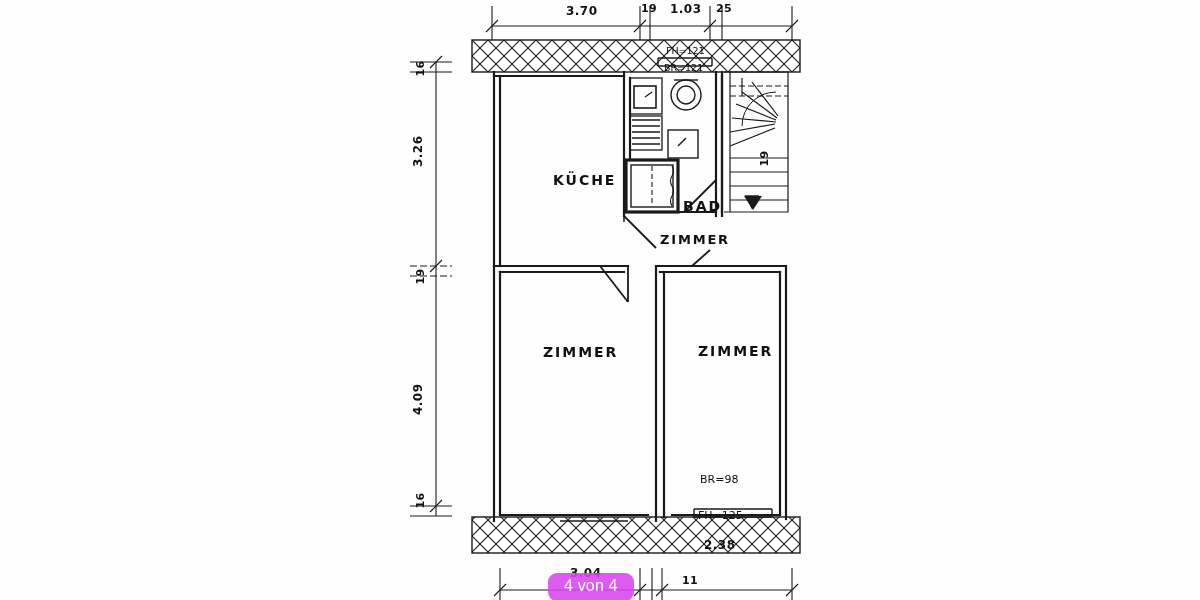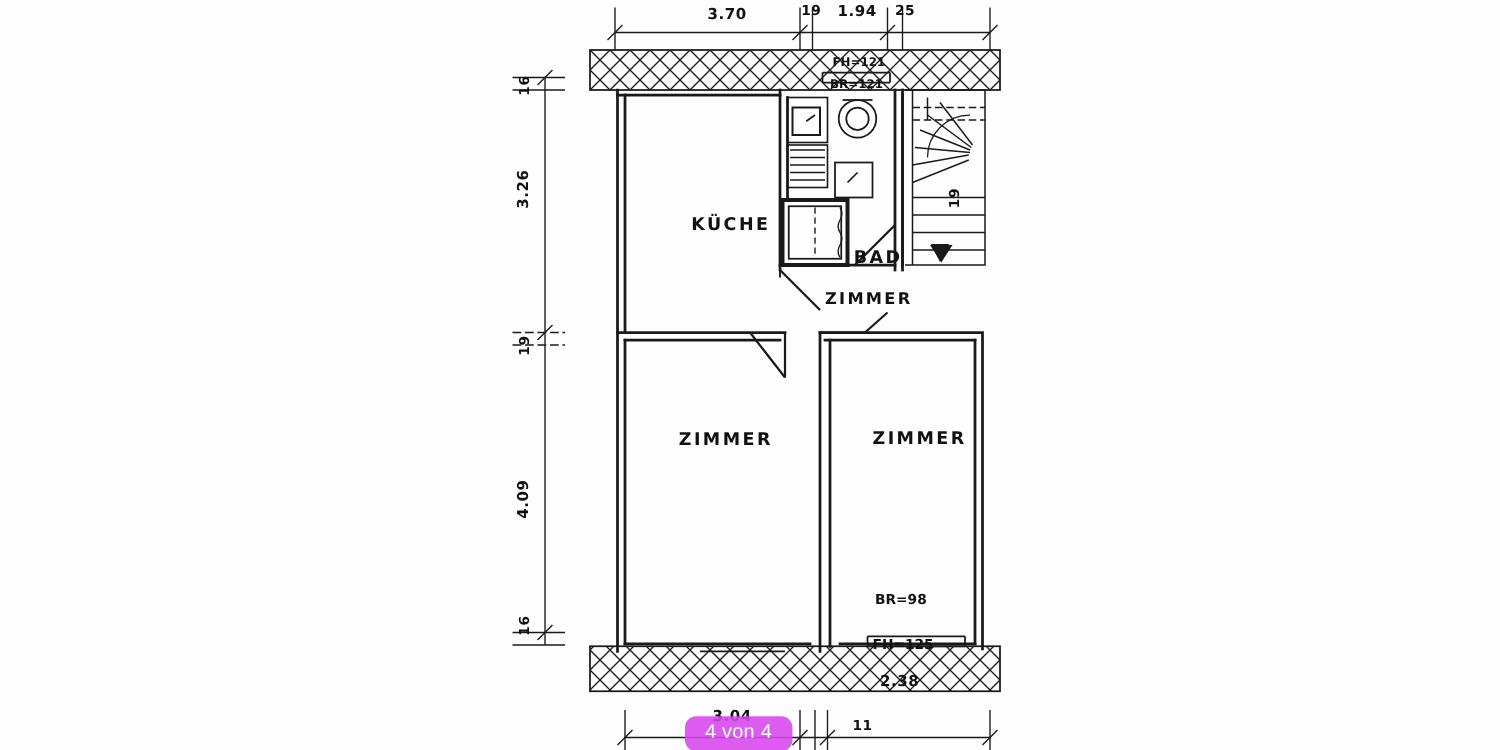--- a/index.html
+++ b/index.html
@@ -6,21 +6,21 @@
   body{width:1200px;height:600px;overflow:hidden;
        font-family:"DejaVu Sans",sans-serif;}
   #stage{position:relative;width:1200px;height:600px;background:#fefefe;}
 
   
   .hand{position:absolute;font-family:"DejaVu Sans",sans-serif;
         color:#111;letter-spacing:.06em;white-space:nowrap;
         transform-origin:left center;}
   .room-label{font-size:14px;font-weight:600;letter-spacing:.14em;text-align:right;}
   .dim-label{font-size:12px;font-weight:600;letter-spacing:.04em;}
-  .tiny-label{font-size:9.5px;font-weight:700;letter-spacing:0;}
+  .tiny-label{font-size:9.5px;font-weight:400;letter-spacing:0;}
 
   
   #pager{position:absolute;left:548px;top:573px;
          background:#d946ef;color:#fff;border-radius:9px;
          padding:5px 16px 7px 16px;font-size:16px;
          font-family:"Liberation Sans",sans-serif;
          letter-spacing:.01em;line-height:1;opacity:.88;}
 
   svg{position:absolute;left:0;top:0;}
 </style>
@@ -199,21 +199,21 @@
   </svg>
 
   <div class="hand room-label" style="left:553px;top:172px;">KÜCHE</div>
   <div class="hand room-label" style="left:683px;top:164px;margin-top:34px;">BAD</div>
   <div class="hand room-label" style="left:660px;top:232px;font-size:13px;">ZIMMER</div>
   <div class="hand room-label" style="left:543px;top:344px;">ZIMMER</div>
   <div class="hand room-label" style="left:698px;top:343px;">ZIMMER</div>
 
   <div class="hand dim-label" style="left:566px;top:4px;text-align:right;">3.70</div>
   <div class="hand dim-label" style="left:641px;top:2px;font-size:11px;">19</div>
-  <div class="hand dim-label" style="left:670px;top:2px;">1.94</div>
+  <div class="hand dim-label" style="left:670px;top:2px;">1.03</div>
   <div class="hand dim-label" style="left:716px;top:2px;font-size:11px;">25</div>
 
   <div class="hand dim-label" style="left:420px;top:70px;transform:rotate(-90deg);font-size:11px;">16</div>
   <div class="hand dim-label" style="left:418px;top:160px;transform:rotate(-90deg);">3.26</div>
   <div class="hand dim-label" style="left:420px;top:278px;transform:rotate(-90deg);font-size:11px;">19</div>
   <div class="hand dim-label" style="left:418px;top:408px;transform:rotate(-90deg);">4.09</div>
   <div class="hand dim-label" style="left:420px;top:502px;transform:rotate(-90deg);font-size:11px;">16</div>
 
   <div class="hand dim-label" style="left:570px;top:566px;">3.04</div>
   <div class="hand dim-label" style="left:642px;top:574px;font-size:11px;margin-left:40px;">11</div>

